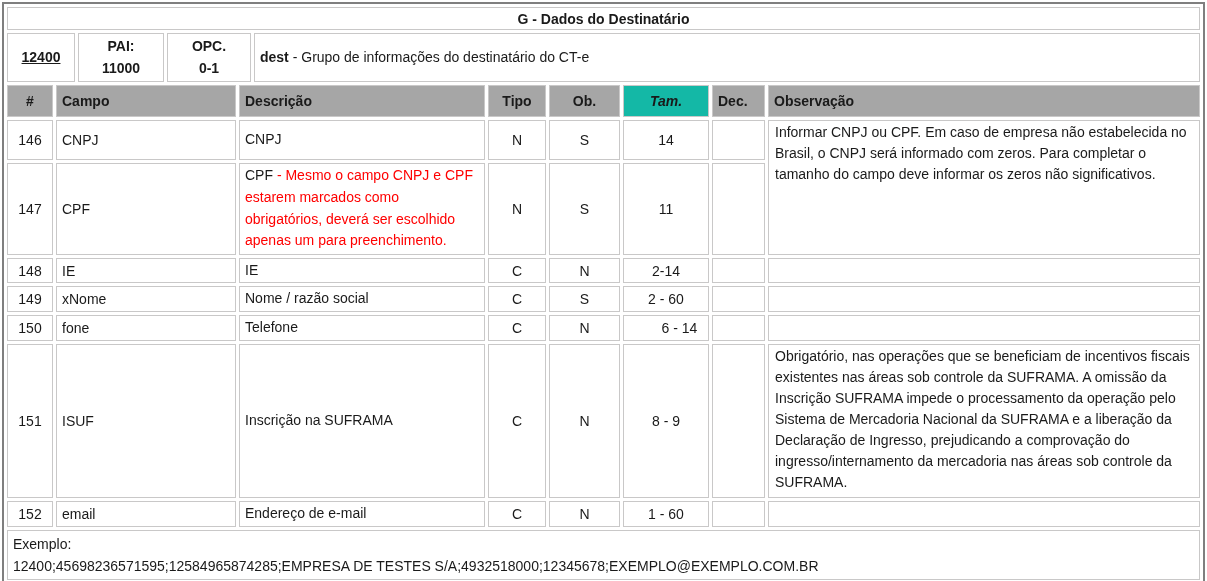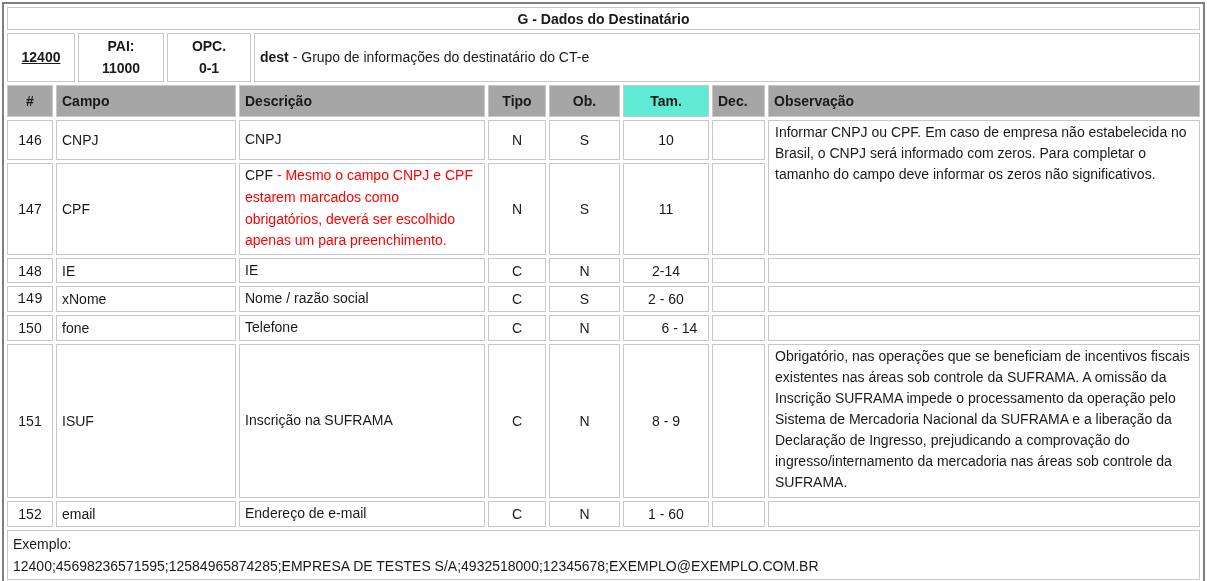--- a/index.html
+++ b/index.html
@@ -96,31 +96,31 @@
         <col style="width:53px">
         <col>
     </colgroup>
     <tbody>
       <tr class="hdr">
         <td class="ac" style="background: rgb(166, 166, 166); border-color: rgb(201, 200, 200);">#</td>
         <td class="al" style="background: rgb(166, 166, 166); border-color: rgb(201, 200, 200);">Campo</td>
         <td class="al" style="background: rgb(166, 166, 166); border-color: rgb(201, 200, 200);">Descrição</td>
         <td class="ac" style="background: rgb(166, 166, 166); border-color: rgb(201, 200, 200);">Tipo</td>
         <td class="ac" style="background: rgb(166, 166, 166); border-color: rgb(201, 200, 200);">Ob.</td>
-        <td class="ac" style="background: #5eead4; border-color: rgb(201, 200, 200);">Tam.</td>
+        <td class="ac" style="background: #14b8a6; border-color: rgb(201, 200, 200); font-style: italic;">Tam.</td>
         <td class="al" style="background: rgb(166, 166, 166); border-color: rgb(201, 200, 200);">Dec.</td>
         <td class="al" style="background: rgb(166, 166, 166); border-color: rgb(201, 200, 200);">Observação</td>
       </tr>
     <tr class="r146">
           <td class="ac" style="border-color: rgb(201, 200, 200);">146</td>
           <td class="al" style="border-color: rgb(201, 200, 200);">CNPJ</td>
           <td class="al cell-desc" style="border-color: rgb(201, 200, 200);"><span>CNPJ</span></td>
           <td class="ac" style="border-color: rgb(201, 200, 200);">N</td>
           <td class="ac" style="border-color: rgb(201, 200, 200);">S</td>
-          <td class="ac" style="border-color: rgb(201, 200, 200);">10</td>
+          <td class="ac" style="border-color: rgb(201, 200, 200);">14</td>
           <td class="al" style="border-color: rgb(201, 200, 200);"></td>
           <td class="al cell-obs" rowspan="2" style="border-color: rgb(201, 200, 200);">Informar CNPJ ou CPF. Em caso de empresa não estabelecida no Brasil, o CNPJ será informado com zeros. Para completar o tamanho do campo deve informar os zeros não significativos.</td>
         </tr>
         <tr class="r147">
           <td class="ac" style="border-color: rgb(201, 200, 200);">147</td>
           <td class="al" style="border-color: rgb(201, 200, 200);">CPF</td>
           <td class="al cell-desc" style="border-color: rgb(201, 200, 200);"><span>CPF</span> <span class="red-text" style="color: rgb(255, 0, 0);">- Mesmo o campo CNPJ e CPF estarem marcados como obrigatórios, deverá ser escolhido apenas um para preenchimento.</span></td>
           <td class="ac" style="border-color: rgb(201, 200, 200);">N</td>
           <td class="ac" style="border-color: rgb(201, 200, 200);">S</td>
           <td class="ac" style="border-color: rgb(201, 200, 200);">11</td>
@@ -130,21 +130,21 @@
           <td class="ac" style="border-color: rgb(201, 200, 200);">148</td>
           <td class="al" style="border-color: rgb(201, 200, 200);">IE</td>
           <td class="al cell-desc" style="border-color: rgb(201, 200, 200);"><span>IE</span></td>
           <td class="ac" style="border-color: rgb(201, 200, 200);">C</td>
           <td class="ac" style="border-color: rgb(201, 200, 200);">N</td>
           <td class="ac" style="border-color: rgb(201, 200, 200);">2-14</td>
           <td class="al" style="border-color: rgb(201, 200, 200);"></td>
           <td class="al cell-obs" style="border-color: rgb(201, 200, 200);"></td>
         </tr>
         <tr class="r149">
-          <td class="ac" style="border-color: rgb(201, 200, 200); font-family: Liberation Mono, monospace;">149</td>
+          <td class="ac" style="border-color: rgb(201, 200, 200);">149</td>
           <td class="al" style="border-color: rgb(201, 200, 200);">xNome</td>
           <td class="al cell-desc" style="border-color: rgb(201, 200, 200);"><span>Nome / razão social</span></td>
           <td class="ac" style="border-color: rgb(201, 200, 200);">C</td>
           <td class="ac" style="border-color: rgb(201, 200, 200);">S</td>
           <td class="ac" style="border-color: rgb(201, 200, 200);">2 - 60</td>
           <td class="al" style="border-color: rgb(201, 200, 200);"></td>
           <td class="al cell-obs" style="border-color: rgb(201, 200, 200);"></td>
         </tr>
         <tr class="r150">
           <td class="ac" style="border-color: rgb(201, 200, 200);">150</td>

